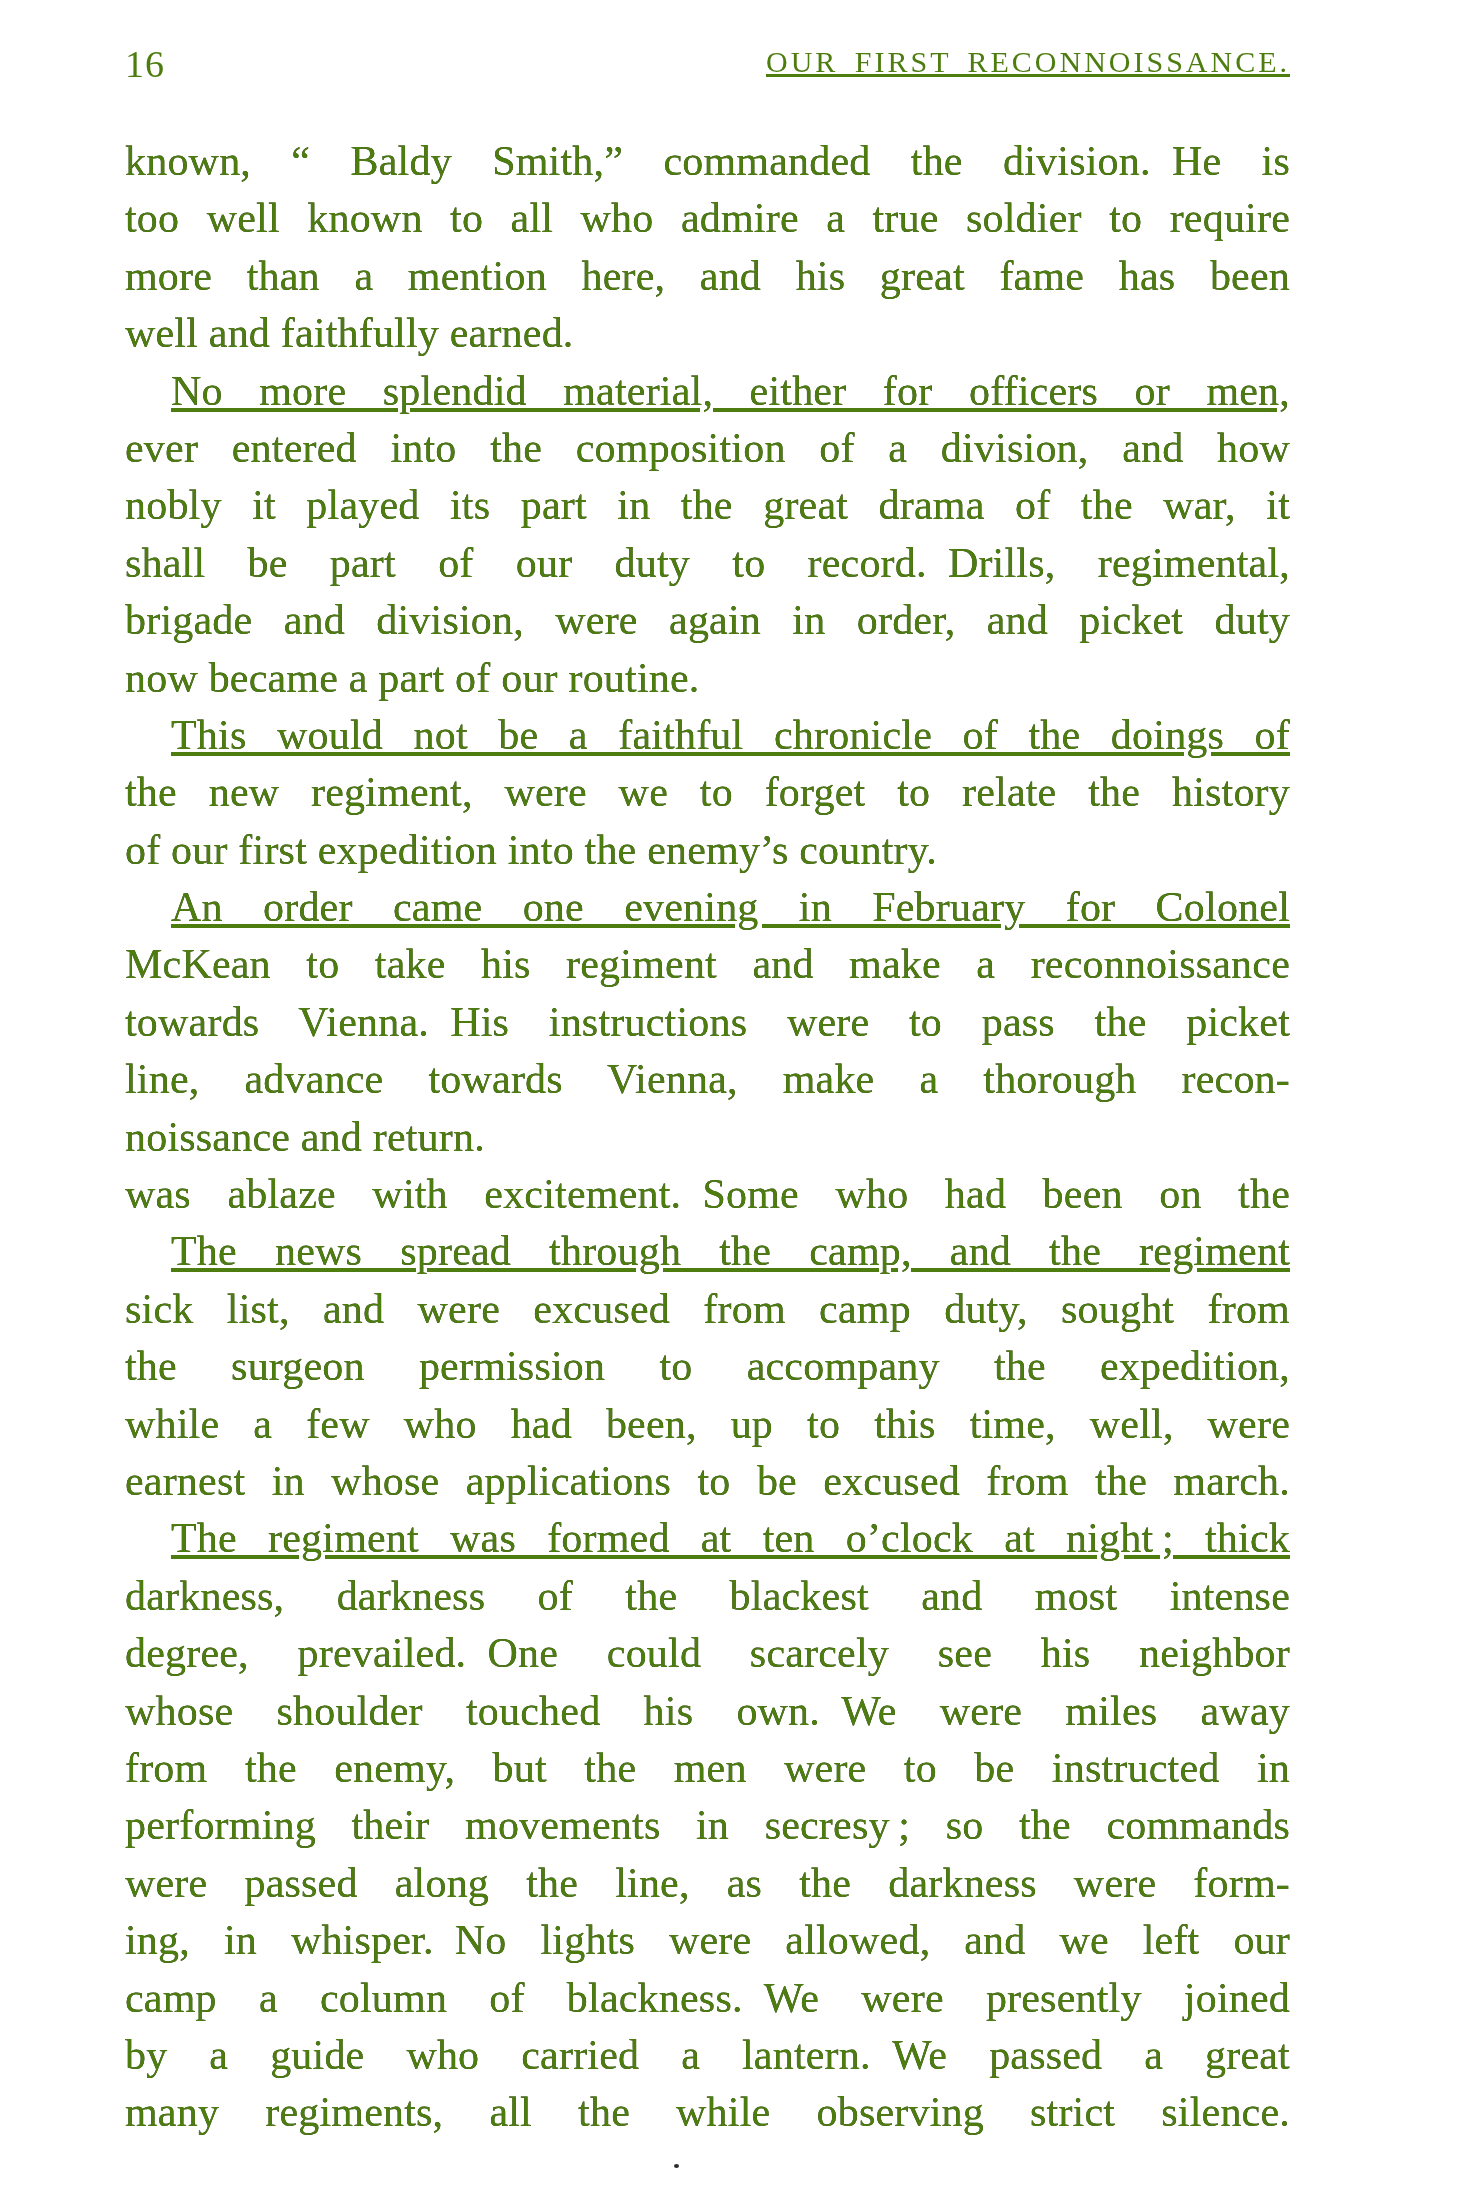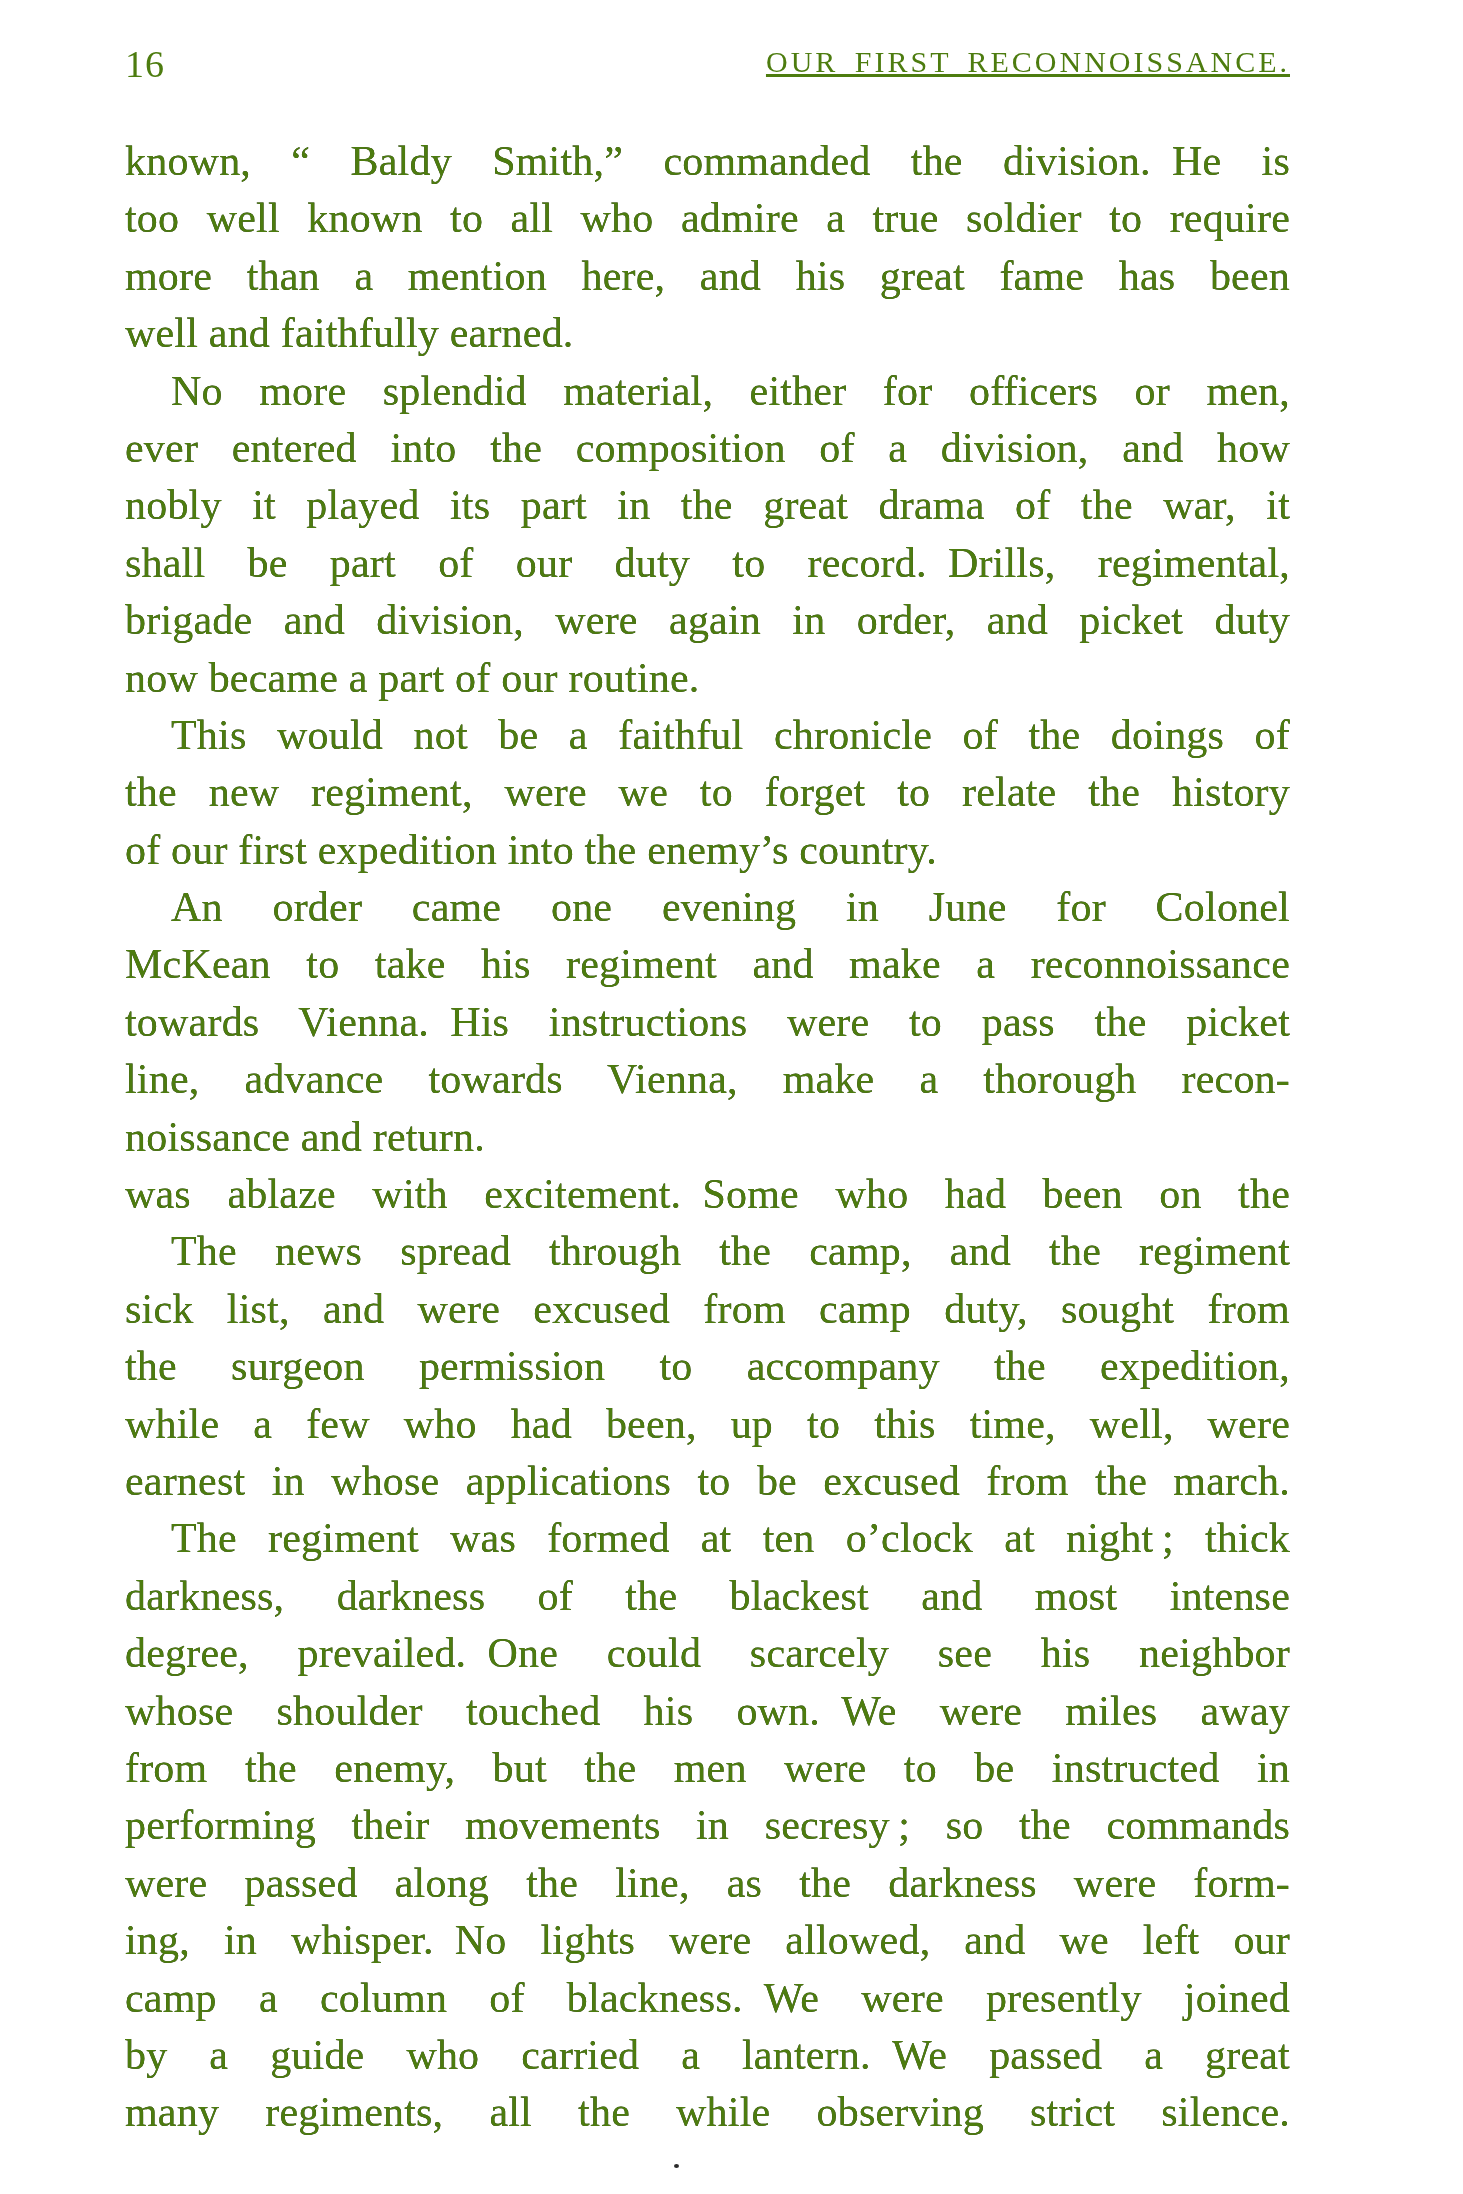--- a/index.html
+++ b/index.html
@@ -54,20 +54,21 @@
     text-align-last: justify;
     white-space: nowrap;
     letter-spacing: 0.2px;
     text-shadow: 0 0 0.5px rgba(0,0,0,0.85);
   }
   .text-line.par-end {
     text-align-last: left;
   }
   .text-line.indent {
     text-indent: 46px;
+    text-decoration: underline;
   }
   .scan-speck {
     position: absolute;
     left: 674px;
     top: 2164px;
     width: 5px;
     height: 4px;
     border-radius: 50%;
     background: #2a2a2a;
   }
@@ -88,21 +89,21 @@
       <div class="text-line par-end">well and faithfully earned.</div>
       <div class="text-line indent">No more splendid material, either for officers or men,</div>
       <div class="text-line">ever entered into the composition of a division, and how</div>
       <div class="text-line">nobly it played its part in the great drama of the war, it</div>
       <div class="text-line">shall be part of our duty to record. Drills, regimental,</div>
       <div class="text-line">brigade and division, were again in order, and picket duty</div>
       <div class="text-line par-end">now became a part of our routine.</div>
       <div class="text-line indent">This would not be a faithful chronicle of the doings of</div>
       <div class="text-line">the new regiment, were we to forget to relate the history</div>
       <div class="text-line par-end">of our first expedition into the enemy’s country.</div>
-      <div class="text-line indent">An order came one evening in June for Colonel</div>
+      <div class="text-line indent">An order came one evening in February for Colonel</div>
       <div class="text-line">McKean to take his regiment and make a reconnoissance</div>
       <div class="text-line">towards Vienna. His instructions were to pass the picket</div>
       <div class="text-line">line, advance towards Vienna, make a thorough recon-</div>
       <div class="text-line par-end">noissance and return.</div>
       <div class="text-line">was ablaze with excitement. Some who had been on the</div>
       <div class="text-line indent">The news spread through the camp, and the regiment</div>
       <div class="text-line">sick list, and were excused from camp duty, sought from</div>
       <div class="text-line">the surgeon permission to accompany the expedition,</div>
       <div class="text-line">while a few who had been, up to this time, well, were</div>
       <div class="text-line">earnest in whose applications to be excused from the march.</div>

